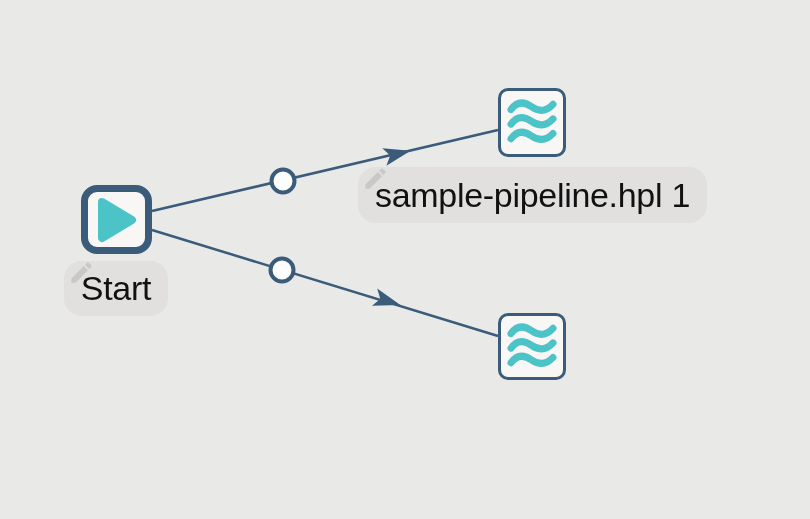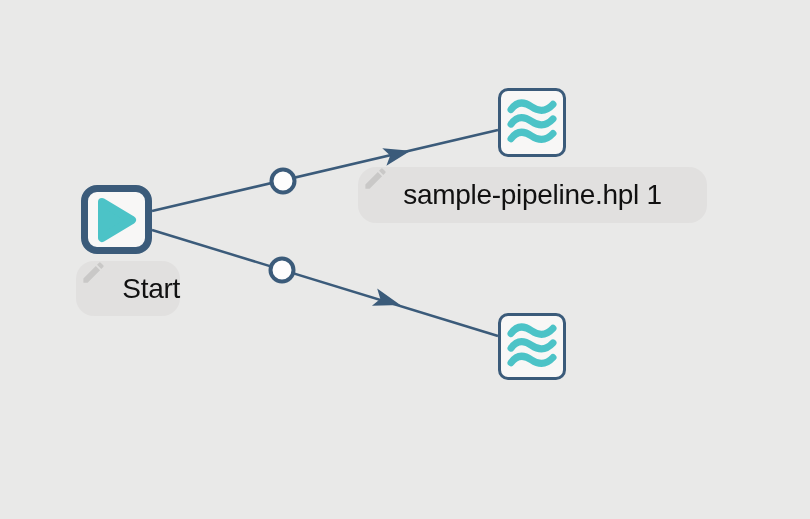--- a/index.html
+++ b/index.html
@@ -88,29 +88,29 @@
     stroke-width:6;
     stroke-linecap:round;
   }
   .label-pill{
     position:absolute;
     display:flex;
     align-items:center;
     justify-content:center;
     background:var(--label-pill);
     border-radius:18px;
-    font-size:28px;
+    font-size:34px;
     letter-spacing:-0.3px;
     color:var(--label-text);
     z-index:1;
     white-space:nowrap;
   }
   .pill-start{
-    left:76px;top:261px;
-    width:104px;height:55px;justify-content:flex-end;
+    left:64px;top:261px;
+    width:104px;height:55px;
   }
   .pill-pipeline-1{
     left:358px;top:167px;
     width:349px;height:56px;
   }
   .pill-pipeline-2{
     left:358px;top:385px;
     width:348px;height:57px;
   }
   .pencil-icon-svg{

